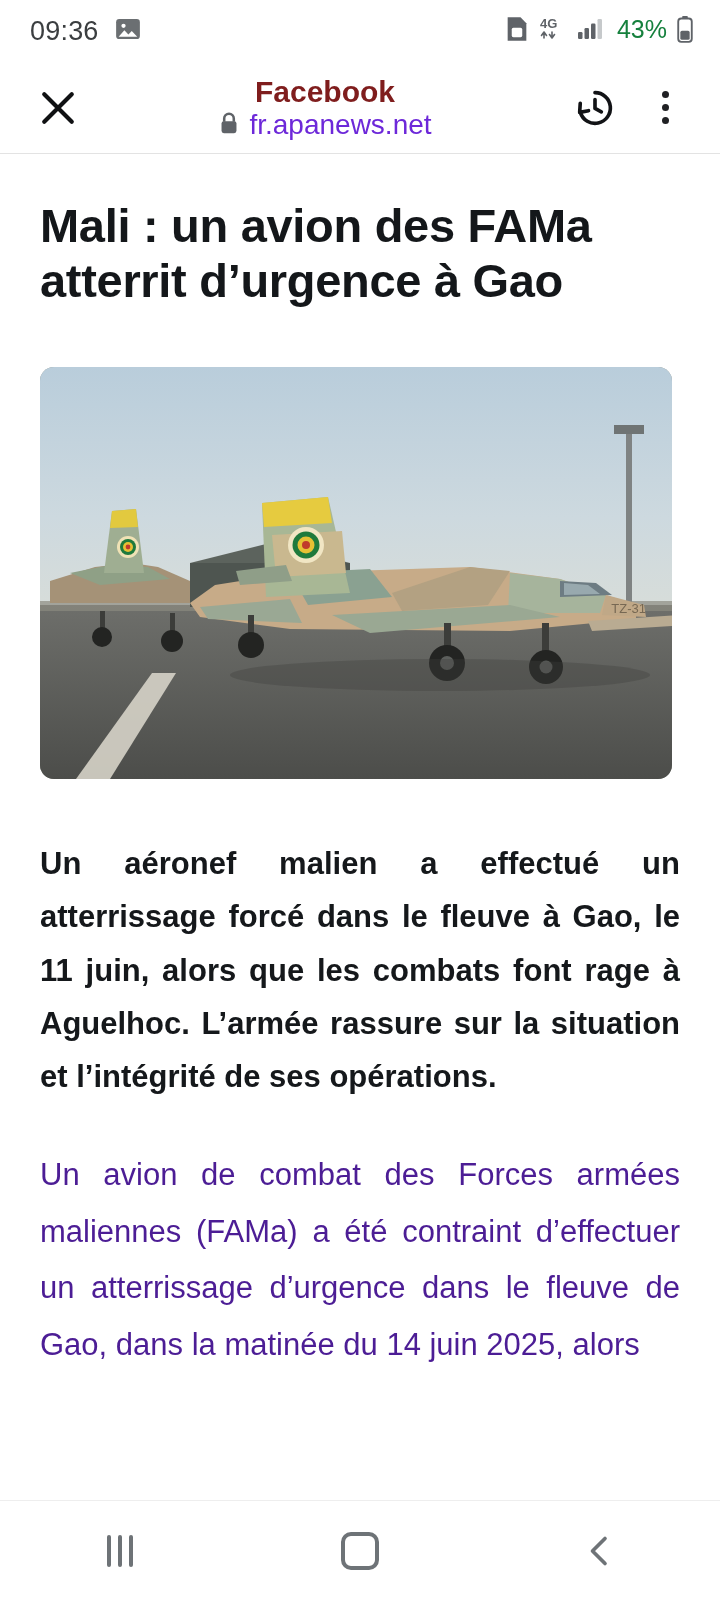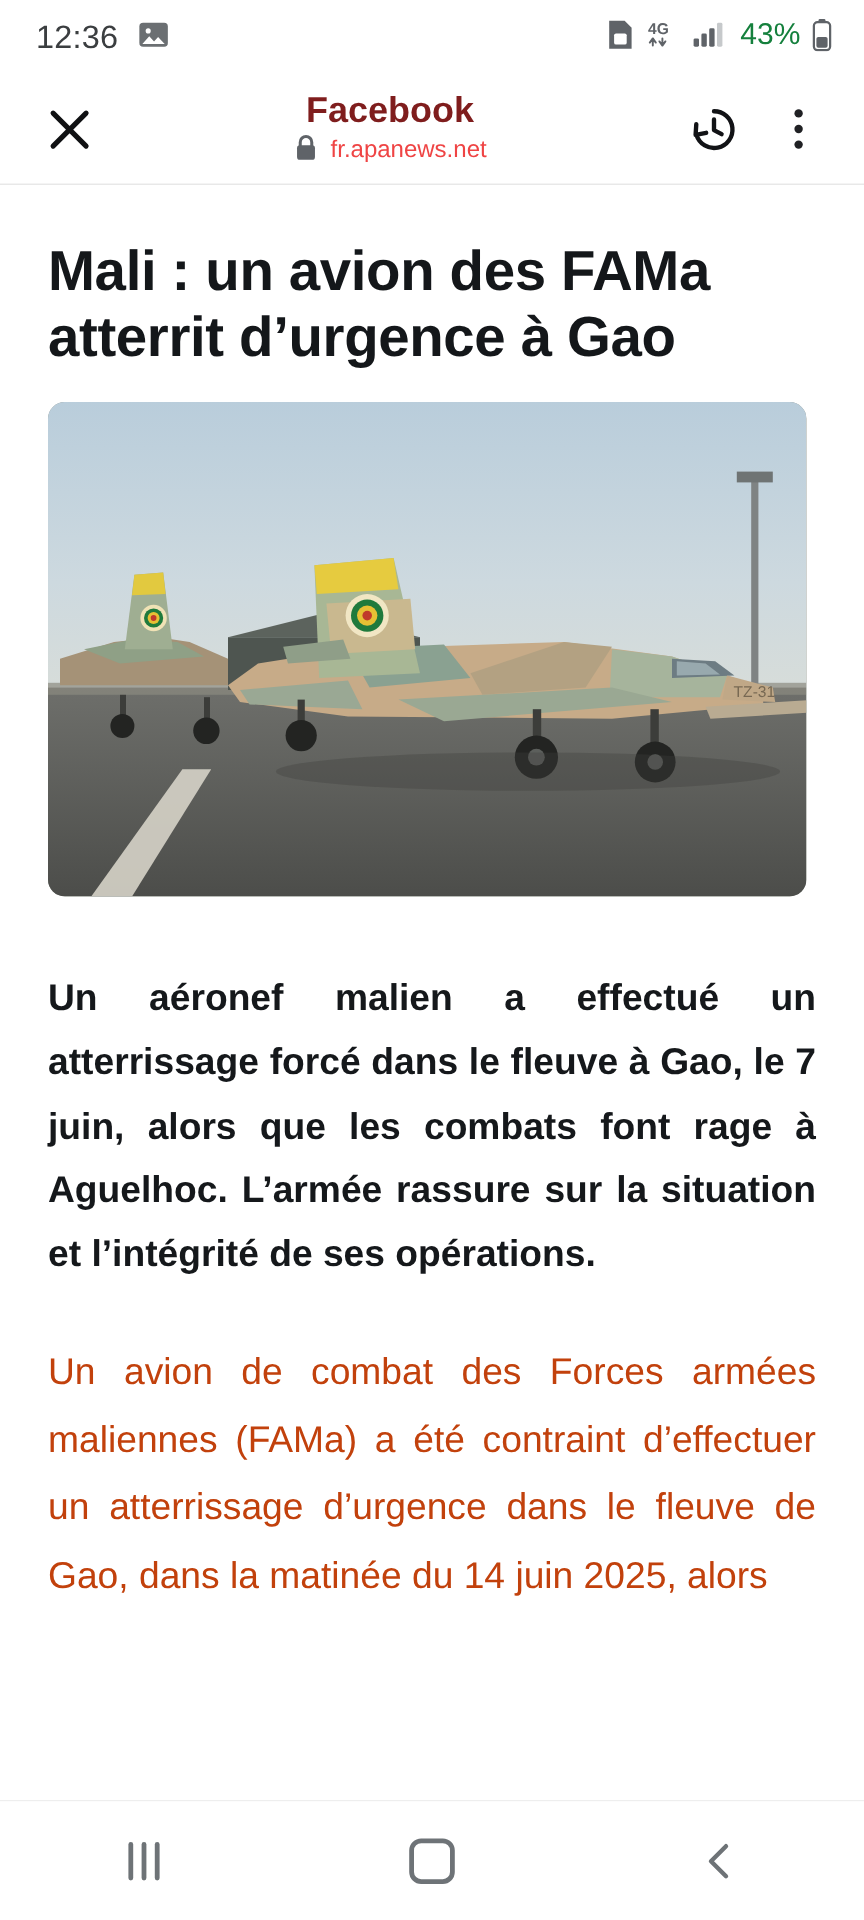--- a/index.html
+++ b/index.html
@@ -62,22 +62,22 @@
   .bar-title {
     font-size: 30px;
     font-weight: 700;
     color: #7f1d1d;
     line-height: 1.1;
   }
   .bar-url-row {
     display: flex; align-items: center; gap: 9px;
   }
   .bar-url {
-    font-size: 20px;
-    color: #ef4444;
+    font-size: 28px;
+    color: #6d28d9;
     line-height: 1.1;
   }
   .bar-right {
     display: flex; align-items: center; gap: 8px;
     flex: 0 0 auto;
   }
   .icon-btn {
     width: 62px; height: 62px;
     display: flex; align-items: center; justify-content: center;
   }
@@ -144,21 +144,21 @@
   .byline-text {
     font-size: 25px;
     color: #2c2f33;
     letter-spacing: 0.2px;
   }
   .byline-source { font-weight: 700; }
   .byline-sep { color: #6b6f73; padding: 0 4px; }
   .byline-date { color: #3b3f42; }
 
   .hero {
-    margin-top: 26px;
+    margin-top: 58px;
     width: 632px;
     height: 412px;
     border-radius: 14px;
     overflow: hidden;
     position: relative;
     background: #8a8f86;
   }
   .hero svg { display: block; width: 100%; height: 100%; }
 
   .lede {
@@ -168,21 +168,21 @@
     font-weight: 700;
     color: #15181b;
     text-align: justify;
     text-justify: inter-word;
   }
   .body-p {
     margin-top: 44px;
     font-size: 31px;
     line-height: 1.82;
     font-weight: 400;
-    color: #c2410c;
+    color: #4c1d95;
     text-align: justify;
     text-justify: inter-word;
   }
 
   
   .nav-bar {
     position: absolute;
     left: 0; bottom: 0;
     width: 720px; height: 100px;
     background: #ffffff;
@@ -208,21 +208,21 @@
     width: 38px; height: 38px;
     border: 4px solid #6e7377;
     border-radius: 10px;
   }
 </style>
 </head>
 <body>
 
 <div class="status-bar">
   <div class="status-left">
-    <div class="status-clock">12:36</div>
+    <div class="status-clock">09:36</div>
     <span class="icon-img">
       <svg width="30" height="30" viewBox="0 0 24 24">
         <rect x="2.5" y="4" width="19" height="16" rx="2.5" fill="#6b6f72"></rect>
         <circle cx="8.4" cy="9.4" r="1.7" fill="#ffffff"></circle>
         <path d="M4.5 18.2l4.6-5.2 3.2 3.4 2.7-2.9 4.4 4.7z" fill="#ffffff"></path>
       </svg>
     </span>
   </div>
   <div class="status-right">
     <span class="icon-img">
@@ -369,21 +369,21 @@
       <circle cx="62" cy="270" r="10" fill="#232422"></circle>
 
       <path d="M36 412 L112 306 L136 306 L70 412 Z" fill="#d6d3c8" opacity="0.9"></path>
 
       <text x="606" y="246" text-anchor="end" font-family="Liberation Sans, sans-serif" font-size="13" fill="#6b5e4a" opacity="0.85">TZ-31</text>
 
       <ellipse cx="400" cy="308" rx="210" ry="16" fill="#3f403d" opacity="0.35"></ellipse>
     </svg>
   </div>
 
-  <p class="lede">Un aéronef malien a effectué un atterrissage forcé dans le fleuve à Gao, le 7 juin, alors que les combats font rage à Aguelhoc. L’armée rassure sur la situation et l’intégrité de ses opérations.</p>
+  <p class="lede">Un aéronef malien a effectué un atterrissage forcé dans le fleuve à Gao, le 11 juin, alors que les combats font rage à Aguelhoc. L’armée rassure sur la situation et l’intégrité de ses opérations.</p>
   <p class="body-p">Un avion de combat des Forces armées maliennes (FAMa) a été contraint d’effectuer un atterrissage d’urgence dans le fleuve de Gao, dans la matinée du 14 juin 2025, alors</p>
 
 </div>
 
 <div class="nav-bar">
   <div class="nav-btn">
     <div class="nav-recents">
       <span></span>
         <span></span>
         <span></span>

